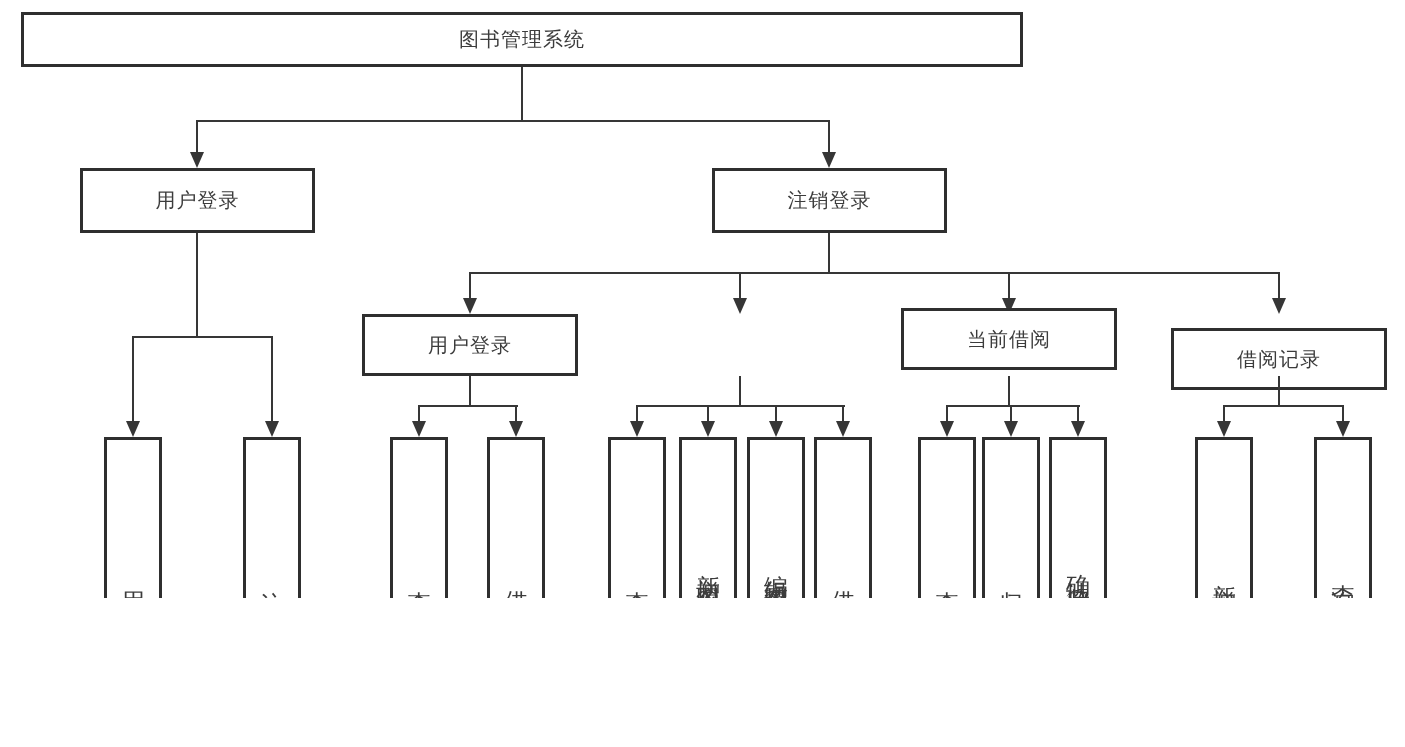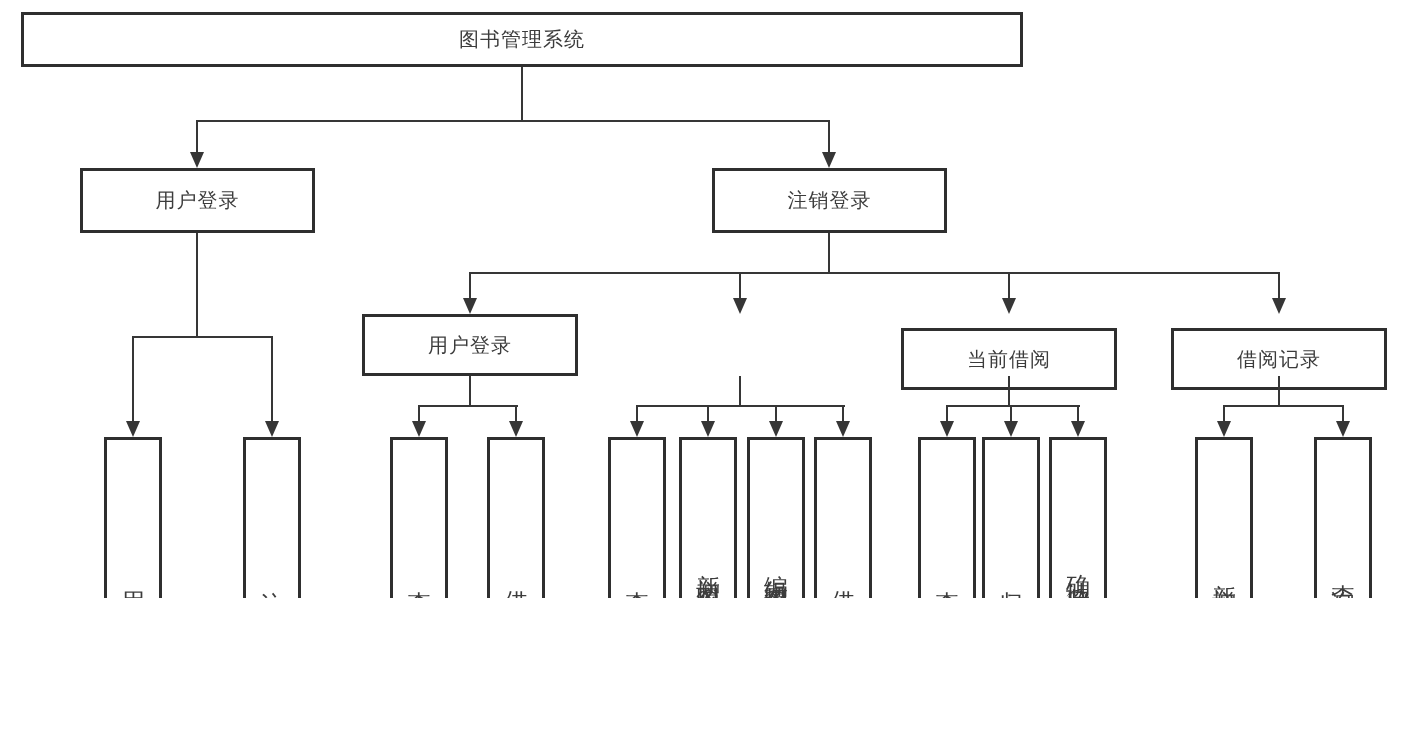--- a/index.html
+++ b/index.html
@@ -93,21 +93,21 @@
   <div class="vl" style="left:739px; top:272px; height:27px;"></div>
   <div class="arrow" style="left:733px; top:298px;"></div>
   <div class="vl" style="left:1008px; top:272px; height:27px;"></div>
   <div class="arrow" style="left:1002px; top:298px;"></div>
   <div class="vl" style="left:1278px; top:272px; height:27px;"></div>
   <div class="arrow" style="left:1272px; top:298px;"></div>
 
   <div class="node" style="left:362px; top:314px; width:216px; height:62px;">
     <span class="h-label">用户登录</span>
   </div>
-  <div class="node" style="left:901px; top:328px; width:216px; height:62px;">
+  <div class="node" style="left:901px; top:308px; width:216px; height:62px;">
     <span class="h-label">当前借阅</span>
   </div>
   <div class="node" style="left:1171px; top:328px; width:216px; height:62px;">
     <span class="h-label">借阅记录</span>
   </div>
 
   <div class="vl" style="left:469px; top:376px; height:29px;"></div>
   <div class="vl" style="left:739px; top:376px; height:29px;"></div>
   <div class="vl" style="left:1008px; top:376px; height:29px;"></div>
   <div class="vl" style="left:1278px; top:376px; height:29px;"></div>

